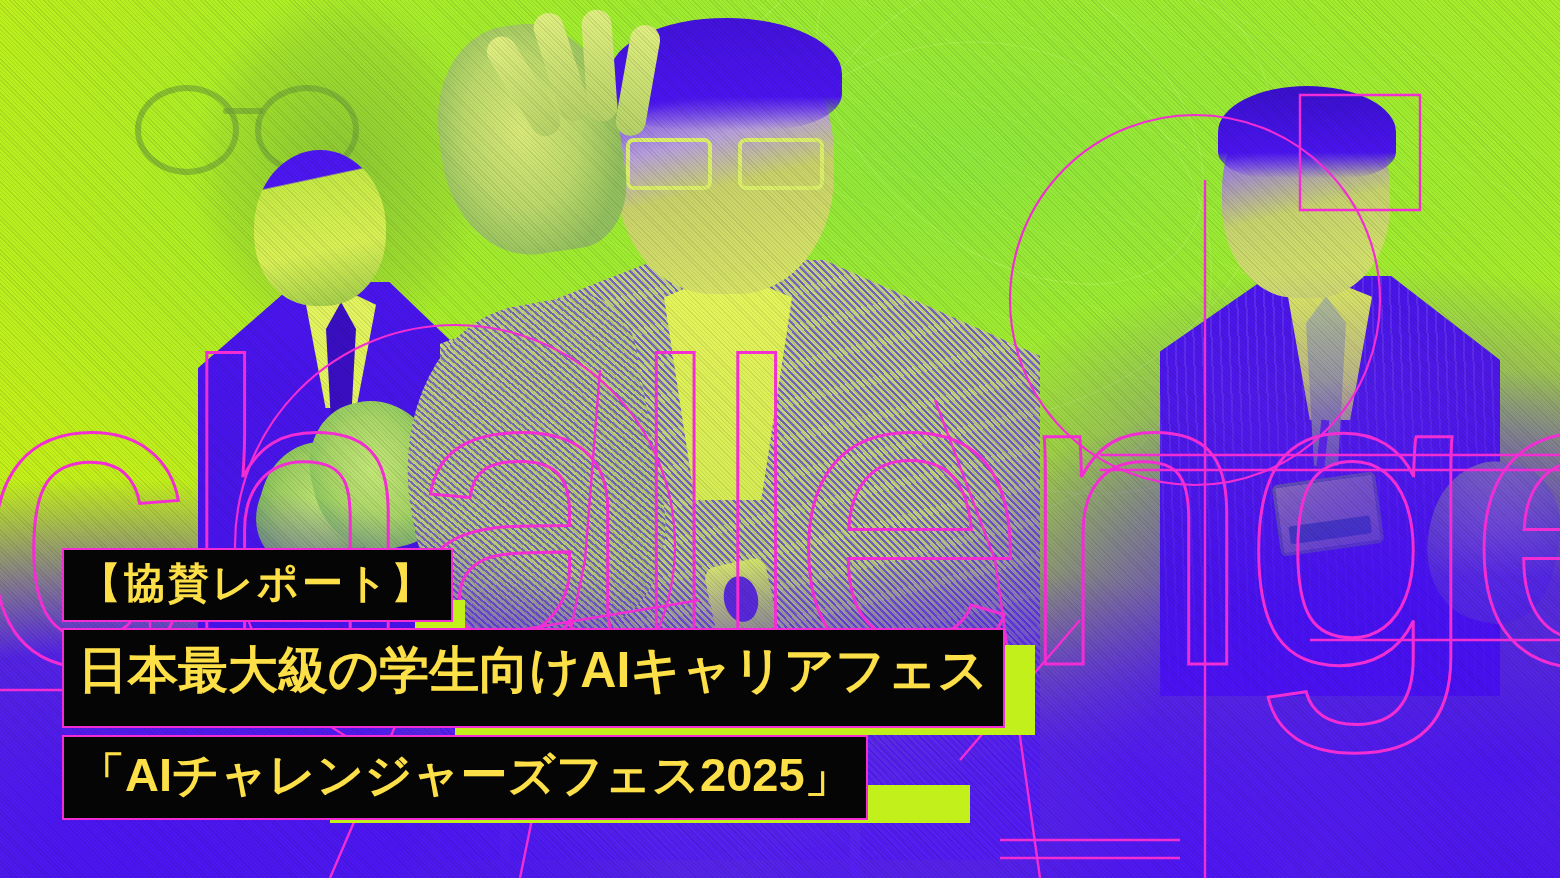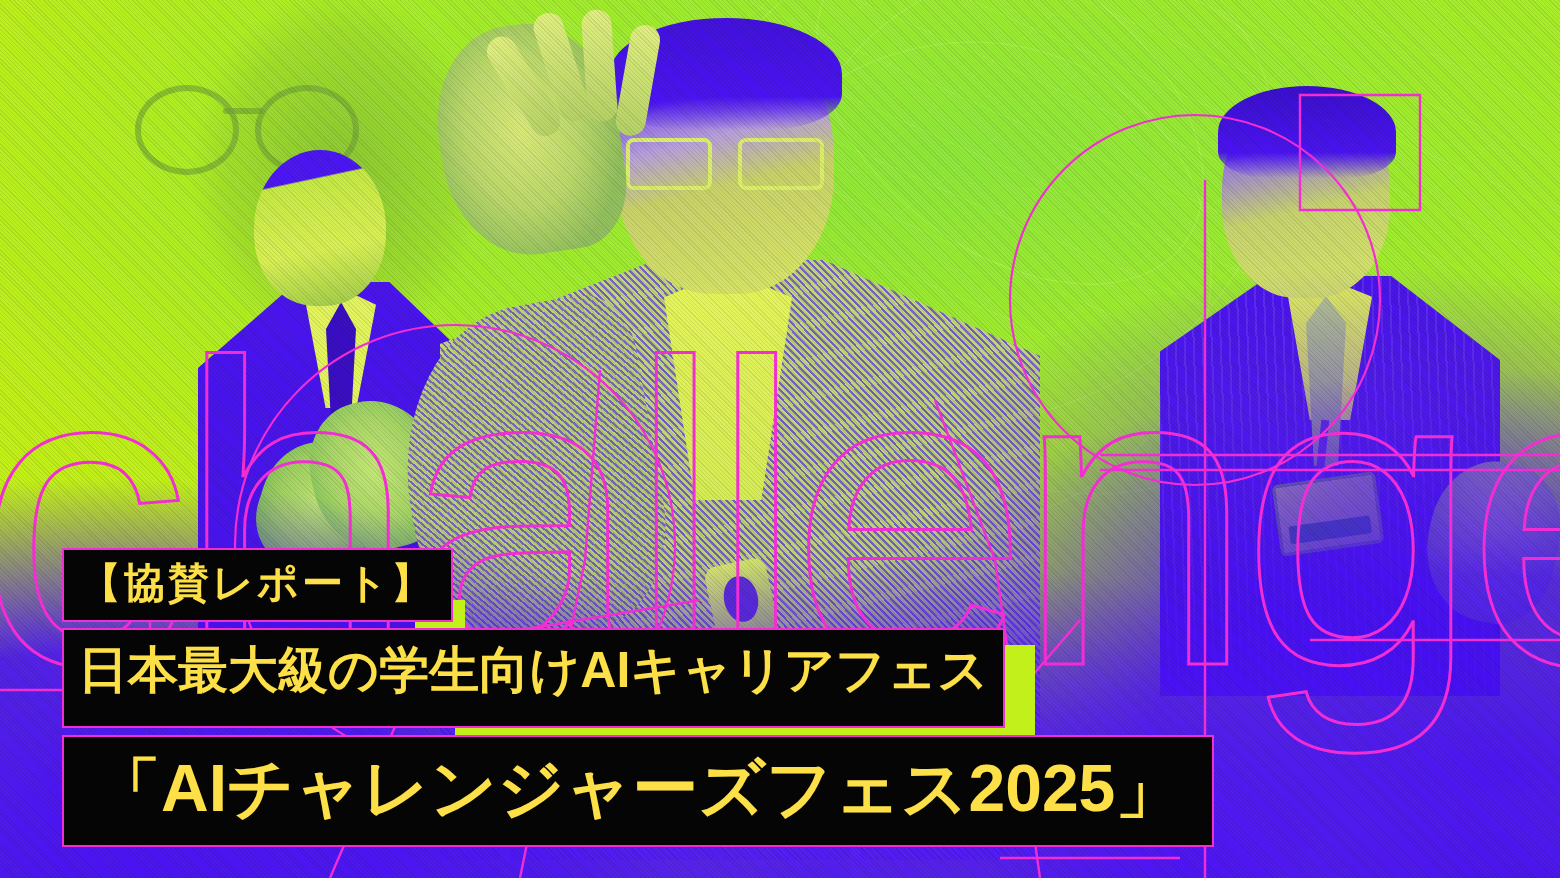--- a/index.html
+++ b/index.html
@@ -277,21 +277,21 @@
     display:inline-block;
     position:relative;
     background:#050505;
     border:2px solid #F22DD4;
     color:#fde047;
     font-weight:700;
     white-space:nowrap;
   }
   .box1{ padding:6px 16px 9px; font-size:41px; letter-spacing:3px; }
   .box2{ padding:7px 14px 22px; font-size:50px; letter-spacing:0px; margin-top:6px; }
-  .box3{ padding:7px 31px 11px; font-size:66px; letter-spacing:0px; margin-top:7px;text-align:right; }
+  .box3{ padding:7px 14px 11px; font-size:47px; letter-spacing:0px; margin-top:7px;text-align:right; }
 
   .purple-tab{ position:absolute; background:#4A14F0; }
   .pt1{ left:76px;  top:690px; width:46px; height:9px; }
   .pt2{ left:76px;  top:776px; width:78px; height:9px; }
 
   
   .badge-wrap{ position:absolute; left:1132px; top:540px; width:300px; height:300px; }
   .badge-green{
     position:absolute; left:22px; top:22px; width:268px; height:268px;
     border-radius:50%; background:#C2F01A;

